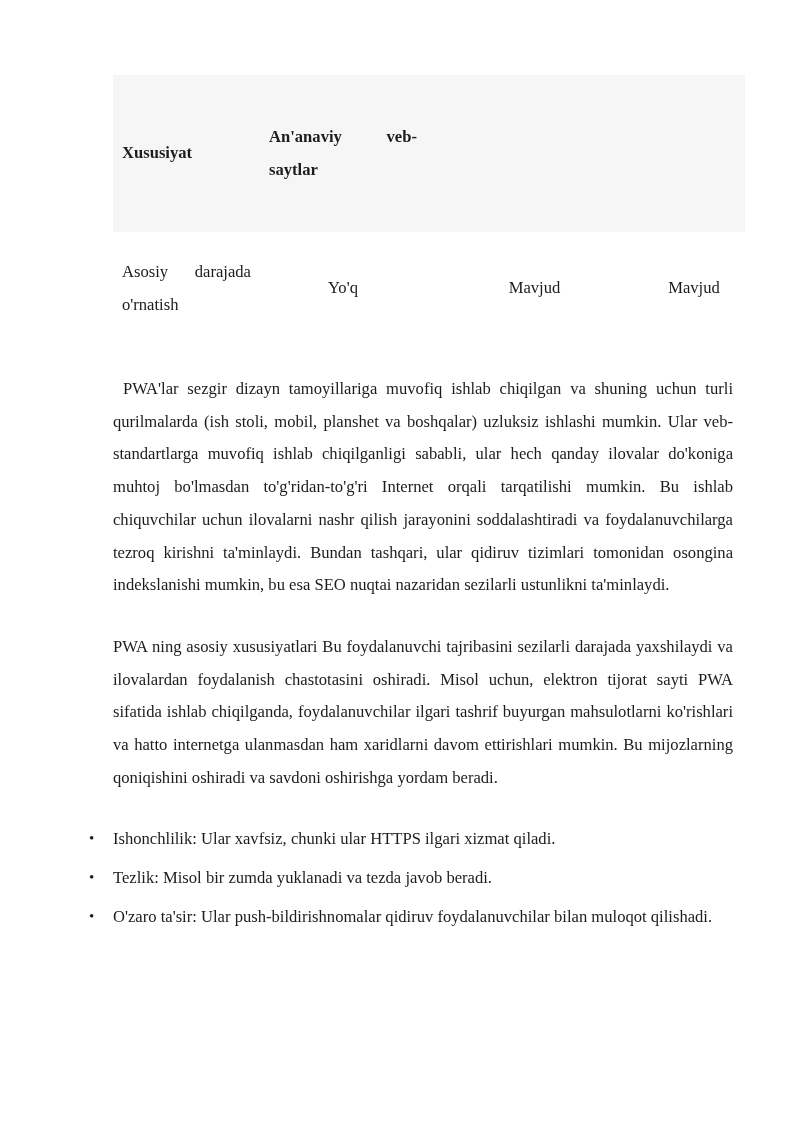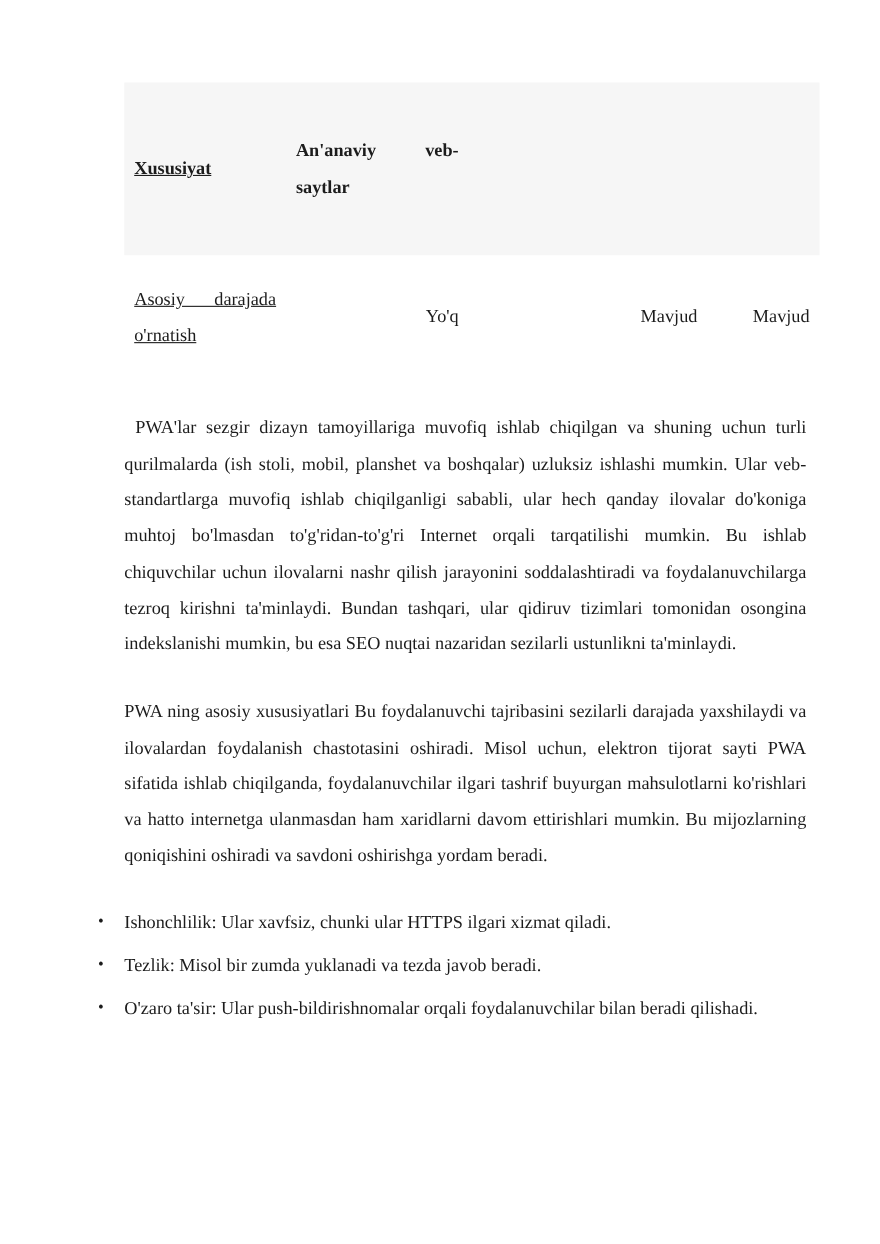--- a/index.html
+++ b/index.html
@@ -29,22 +29,22 @@
   }
   .t-row.body { min-height: 113px; }
   .t-cell {
     display: flex;
     align-items: center;
     padding: 0 9px;
     font-size: 16.6px;
     line-height: 32.7px;
   }
   .t-cell .cell-text { width: 100%; text-align: justify; }
-  .t-cell.no-justify .cell-text { text-align: right; }
-  .col-feature { width: 147px; text-decoration: underline; }
+  .t-cell.no-justify .cell-text { text-align: center; }
+  .col-feature { width: 147px; }
   .col-traditional { width: 166px; }
   .col-pwa { width: 217px; }
   .col-native { width: 102px; }
   
   .para {
     margin: 0 12px 29px 0;
     font-size: 16.6px;
     line-height: 32.7px;
     text-align: justify;
   }
@@ -104,17 +104,17 @@
       </div>
     </div>
 
     <p class="para first"><span>PWA'lar sezgir dizayn tamoyillariga muvofiq ishlab chiqilgan va shuning uchun turli qurilmalarda (ish stoli, mobil, planshet va boshqalar) uzluksiz ishlashi mumkin. Ular veb-standartlarga muvofiq ishlab chiqilganligi sababli, ular hech qanday ilovalar do'koniga muhtoj bo'lmasdan to'g'ridan-to'g'ri Internet orqali tarqatilishi mumkin. Bu ishlab chiquvchilar uchun ilovalarni nashr qilish jarayonini soddalashtiradi va foydalanuvchilarga tezroq kirishni ta'minlaydi. Bundan tashqari, ular qidiruv tizimlari tomonidan osongina indekslanishi mumkin, bu esa SEO nuqtai nazaridan sezilarli ustunlikni ta'minlaydi.</span></p>
 
     <p class="para"><span class="bold-lead">PWA ning asosiy xususiyatlari</span> <span>Bu foydalanuvchi tajribasini sezilarli darajada yaxshilaydi va ilovalardan foydalanish chastotasini oshiradi. Misol uchun, elektron tijorat sayti PWA sifatida ishlab chiqilganda, foydalanuvchilar ilgari tashrif buyurgan mahsulotlarni ko'rishlari va hatto internetga ulanmasdan ham xaridlarni davom ettirishlari mumkin. Bu mijozlarning qoniqishini oshiradi va savdoni oshirishga yordam beradi.</span></p>
 
     <ul class="bullet-list">
       <li><span class="bullet-dot">•</span><span class="bold-lead">Ishonchlilik:</span> <span>Ular xavfsiz, chunki ular HTTPS ilgari xizmat qiladi.</span></li>
       <li><span class="bullet-dot">•</span><span class="bold-lead">Tezlik:</span> <span>Misol bir zumda yuklanadi va tezda javob beradi.</span></li>
-      <li><span class="bullet-dot">•</span><span class="bold-lead">O'zaro ta'sir:</span> <span>Ular push-bildirishnomalar orqali foydalanuvchilar bilan beradi qilishadi.</span></li>
+      <li><span class="bullet-dot">•</span><span class="bold-lead">O'zaro ta'sir:</span> <span>Ular push-bildirishnomalar qidiruv foydalanuvchilar bilan muloqot qilishadi.</span></li>
     </ul>
 
   </div>
 </div>
 
 </body></html>

